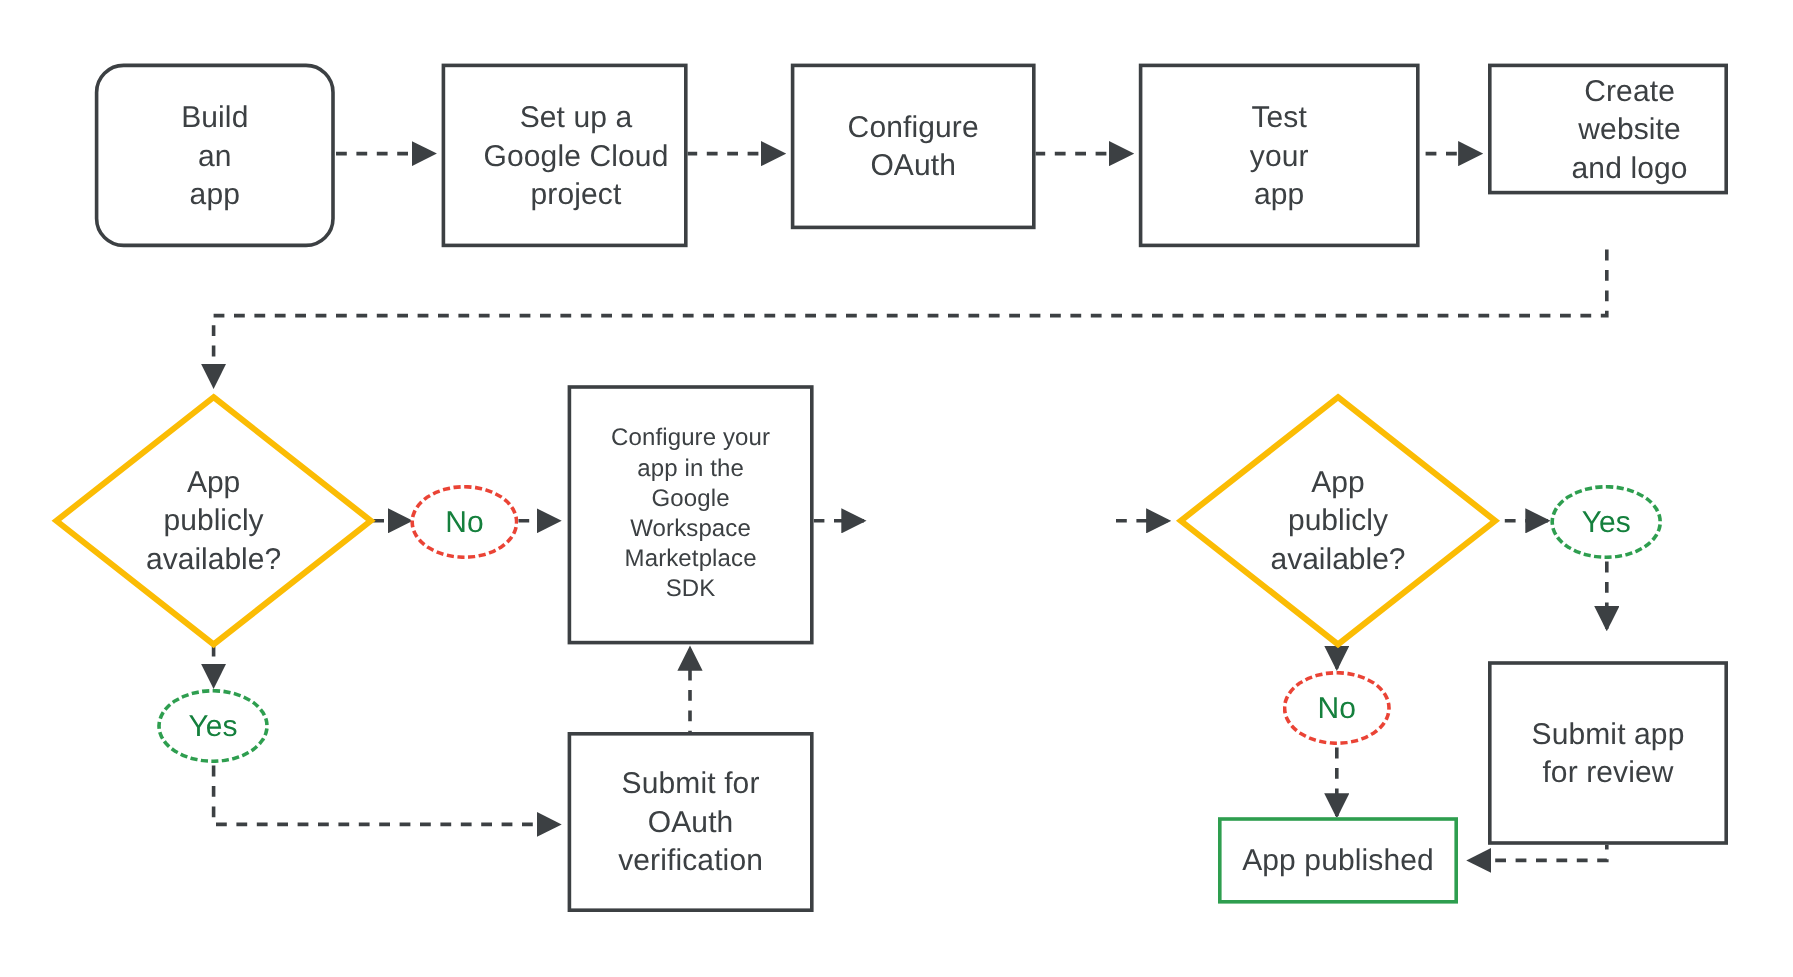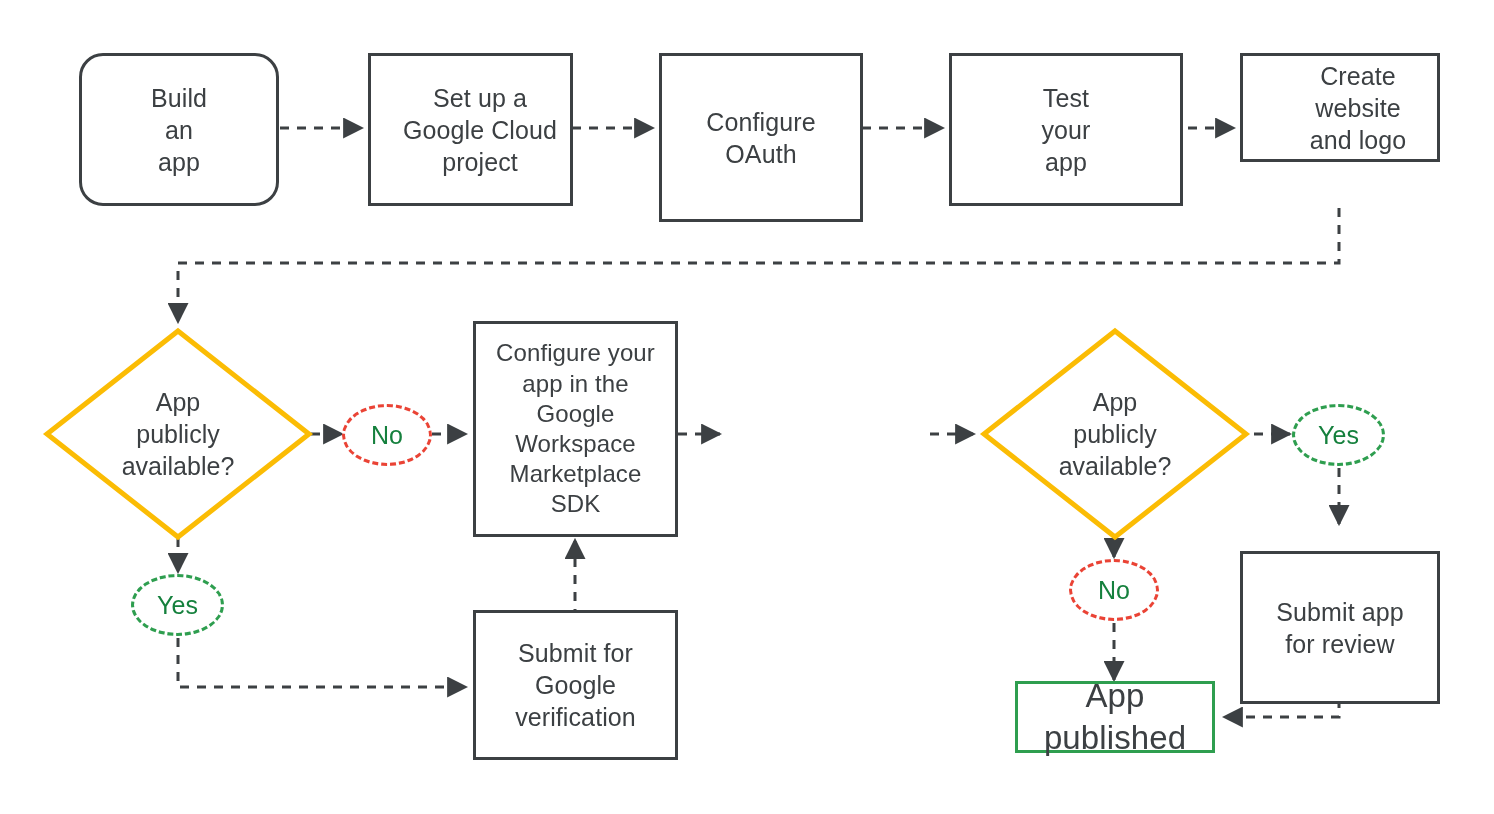--- a/index.html
+++ b/index.html
@@ -37,24 +37,24 @@
     line-height: 1.28;
     letter-spacing: 0.1px;
     white-space: pre-line;
     background: #ffffff;
   }
   .node.process {
     border: 3px solid #3c4043;
   }
   .node.terminal {
     border: 3px solid #2e9e4f;
-    font-size: 33px;
+    font-size: 25px;
   }
   .node.dense {
-    font-size: 24px;
+    font-size: 20px;
     line-height: 1.26;
   }
   .decision {
     position: absolute;
     box-sizing: border-box;
   }
   .decision svg {
     position: absolute;
     left: 0;
     top: 0;
@@ -136,21 +136,21 @@
   </svg>
 
   <div class="node process" style="left:79px; top:53px; width:200px; height:153px;border-radius:24px;">Build
 an
 app</div>
 
   <div class="node process" style="left:368px; top:53px; width:205px; height:153px;padding-left:19px;">Set up a
 Google Cloud
 project</div>
 
-  <div class="node process" style="left:659px; top:53px; width:204px; height:169px;">Configure
+  <div class="node process" style="left:659px; top:53px; width:204px; height:138px;">Configure
 OAuth</div>
 
   <div class="node process" style="left:949px; top:53px; width:234px; height:153px;">Test
 your
 app</div>
 
   <div class="node process" style="left:1240px; top:53px; width:200px; height:109px;padding-left:36px;">Create
 website
 and logo</div>
 
@@ -174,21 +174,21 @@
   <div class="decision" style="left:981px; top:328px; width:268px; height:212px;">
     <svg width="268" height="212" viewBox="0 0 268 212">
       <polygon points="134,3 265,106 134,209 3,106" fill="#ffffff" stroke="#fbbc04" stroke-width="5" stroke-linejoin="miter"></polygon>
     </svg>
     <div class="dlabel">App
 publicly
 available?</div>
   </div>
 
   <div class="node process" style="left:473px; top:610px; width:205px; height:150px;">Submit for
-Google
+OAuth
 verification</div>
 
   <div class="node process" style="left:1240px; top:527px; width:200px; height:153px;margin-top:24px;">Submit app
 for review</div>
 
   <div class="node terminal" style="left:1015px; top:681px; width:200px; height:72px;">App published</div>
 
   <div class="elabel no" style="left:342px; top:404px; width:90px; height:62px;">No</div>
 
   <div class="elabel yes" style="left:131px; top:574px; width:93px; height:62px;">Yes</div>

